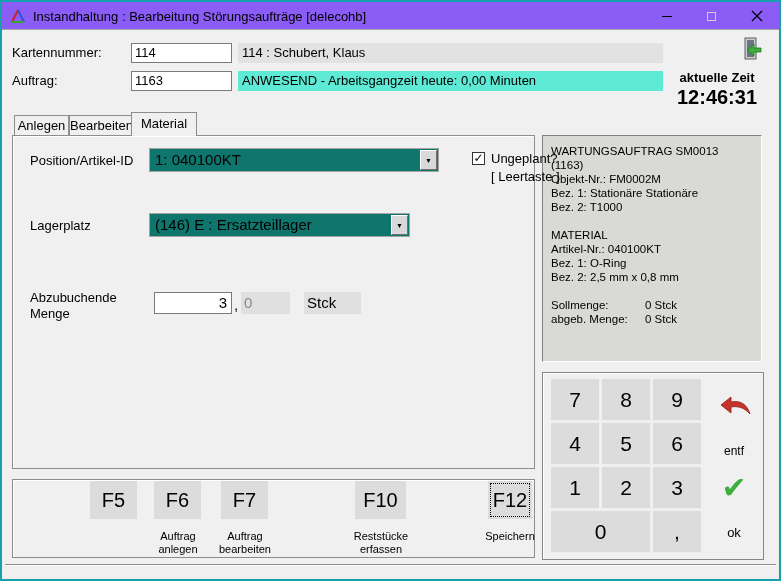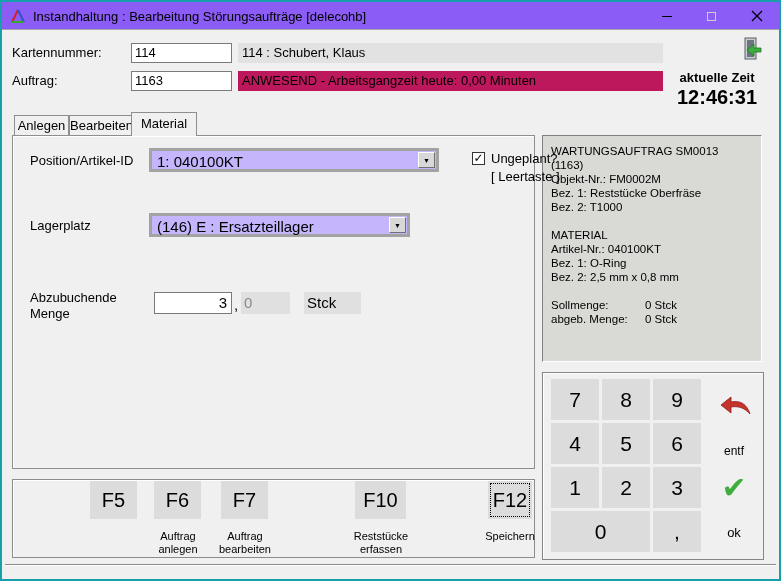--- a/index.html
+++ b/index.html
@@ -16,33 +16,33 @@
   .title-text{ position:absolute; left:31px; top:7px; font-size:13px; white-space:nowrap; }
   .tb-btn{ position:absolute; top:0; width:45px; height:28px; display:flex; align-items:center; justify-content:center; }
   .btn-min{ right:90px; } .btn-max{ right:45px; } .btn-close{ right:0; }
   .min-glyph{ width:10px; height:1px; background:#000; }
   .max-glyph{ width:9px; height:9px; border:1px solid #cfcfcf; }
   
   .lbl{ position:absolute; height:20px; line-height:20px; }
   .field{ position:absolute; height:20px; line-height:18px; background:#fff;
     border:1px solid #7a7a7a; padding:0 3px; font-size:13px; }
   .display{ position:absolute; height:20px; line-height:20px; background:#e2e2e2; padding:0 4px; font-size:13px; }
-  .display.green{ background:#be185d; }
+  .display.green{ background:#5eead4; }
   .exit-icon{ position:absolute; left:735px; top:34px; width:26px; height:26px; }
   .clock-label{ position:absolute; left:660px; top:68px; width:110px; text-align:center; font-weight:bold; font-size:13px; }
   .clock-time{ position:absolute; left:660px; top:84px; width:110px; text-align:center; font-weight:bold; font-size:20px; }
   
   .tab{ position:absolute; background:#f0f0f0; border:1px solid #8e8e8e; border-bottom:none;
     text-align:center; font-size:13px; }
   .tab.inactive{ top:113px; height:20px; line-height:20px; }
   .tab.active{ top:110px; height:24px; line-height:22px; z-index:3; }
   .tab-body{ position:absolute; left:10px; top:133px; width:523px; height:334px;
     border:1px solid #8e8e8e; background:#f0f0f0; box-shadow:inset 1px 1px 0 #ffffff; z-index:1; }
   
-  .combo{ position:absolute; height:24px; background:#c4b5fd; border:3px solid #a3a3a3; }
+  .combo{ position:absolute; height:24px; background:#0f766e; border:1px solid #a3a3a3; }
   .combo .val{ position:absolute; left:5px; top:0; right:20px; height:22px; line-height:22px; font-size:15px; white-space:nowrap; overflow:hidden; }
   .combo .drop{ position:absolute; right:1px; top:1px; bottom:1px; width:17px; background:#d8d8d8;
     border:1px solid; border-color:#ffffff #707070 #707070 #ffffff;
     display:flex; align-items:center; justify-content:center; }
   .drop::after{ content:"▼"; font-size:7px; color:#000; }
   .checkbox{ position:absolute; width:13px; height:13px; background:#fff; border:1px solid #333;
     display:flex; align-items:center; justify-content:center; }
   .checkbox::after{ content:"✓"; font-size:12px; font-weight:bold; line-height:11px; }
   
   .num-input{ position:absolute; background:#fff; border:1px solid #7a7a7a; text-align:right;
@@ -144,21 +144,21 @@
   <div class="lbl" style="left:28px; top:286px; z-index:2;">Abzubuchende</div>
   <div class="lbl" style="left:28px; top:302px; z-index:2;">Menge</div>
   <div class="num-input" style="left:152px; top:290px; width:78px; height:22px; z-index:2;">3</div>
   <div class="lbl" style="left:232px; top:293px; font-size:15px; z-index:2;">,</div>
   <div class="gray-box" style="left:239px; top:290px; width:49px; height:22px; color:#8a8a8a; z-index:2;">0</div>
   <div class="gray-box" style="left:302px; top:290px; width:57px; height:22px; z-index:2;">Stck</div>
 
   <div class="info-panel">
     <div>WARTUNGSAUFTRAG SM0013 (1163)</div>
     <div>Objekt-Nr.: FM0002M</div>
-    <div>Bez. 1: Reststücke Oberfräse</div>
+    <div>Bez. 1: Stationäre Stationäre</div>
     <div>Bez. 2: T1000</div>
     <div class="blank"></div>
     <div>MATERIAL</div>
     <div>Artikel-Nr.: 040100KT</div>
     <div>Bez. 1: O-Ring</div>
     <div>Bez. 2: 2,5 mm x 0,8 mm</div>
     <div class="blank"></div>
     <div class="info-row">
       <span class="il">Sollmenge:</span>
       <span>0 Stck</span>

